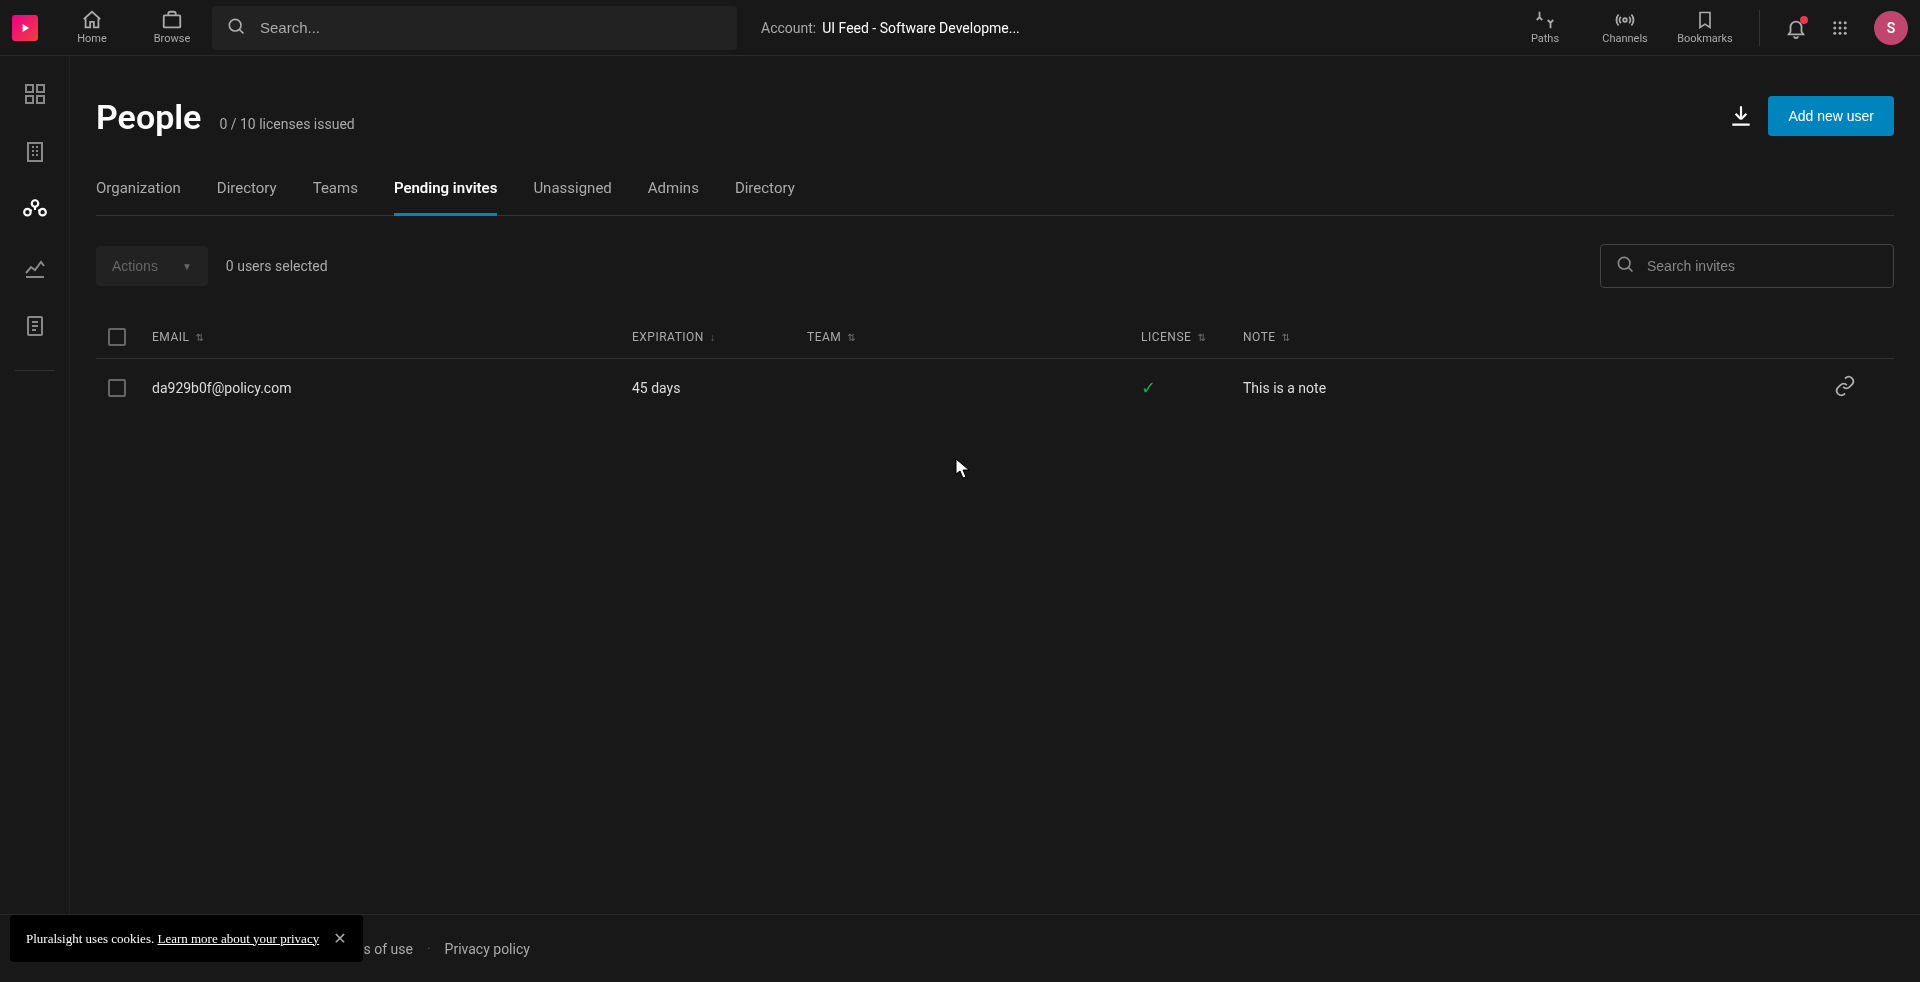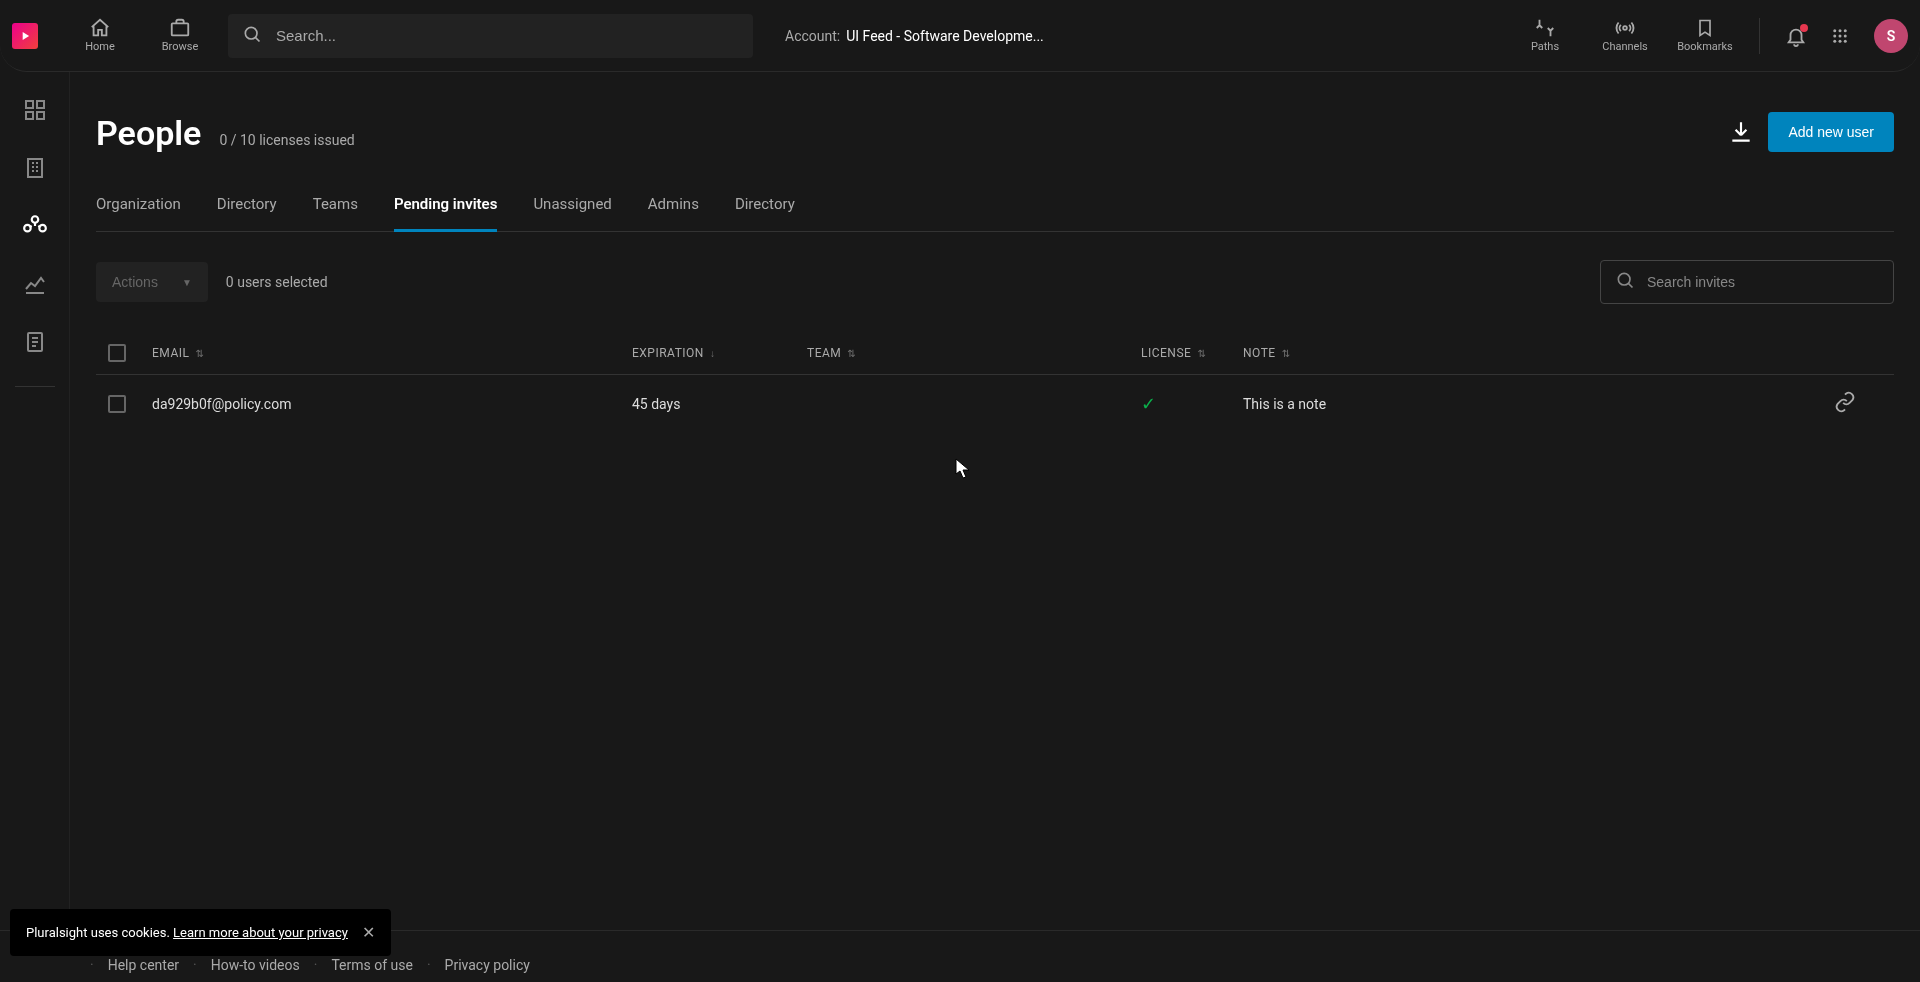--- a/index.html
+++ b/index.html
@@ -6,27 +6,25 @@
     body {
       font-family: -apple-system, BlinkMacSystemFont, "Segoe UI", Roboto, sans-serif;
       background: #181818;
       color: #ffffff;
       width: 1920px;
       height: 982px;
       overflow: hidden;
     }
     
     .topnav {
-      height: 72px;
+      height: 56px;
       display: flex;
       align-items: center;
       padding: 0 12px;
-      gap: 8px;
       border-bottom: 1px solid #2a2a2a;
-      border-radius: 27px;
     }
     .logo {
       width: 26px;
       height: 26px;
       background: linear-gradient(135deg, #ec008c, #f0403c);
       border-radius: 3px;
       display: flex;
       align-items: center;
       justify-content: center;
       margin-right: 18px;
@@ -262,29 +260,30 @@
       padding: 10px 18px;
       border-radius: 4px;
       font-size: 14px;
       cursor: pointer;
     }
     .feedback-link { color: #ddd; cursor: pointer; }
     
     .cookie-banner {
       position: absolute;
       left: 10px;
-      bottom: 26px;
+      bottom: 20px;
       background: #000;
       padding: 14px 16px;
       border-radius: 4px;
       font-size: 13px;
       display: flex;
       align-items: center;
       gap: 14px;
       z-index: 10;
+      font-family: Liberation Serif, serif;
     }
     .cookie-banner .learn { text-decoration: underline; cursor: pointer; }
     .cookie-close { cursor: pointer; font-size: 16px; color: #aaa; }
     
     .cursor {
       position: absolute;
       left: 955px;
       top: 458px;
       width: 16px; height: 22px;
       pointer-events: none;

